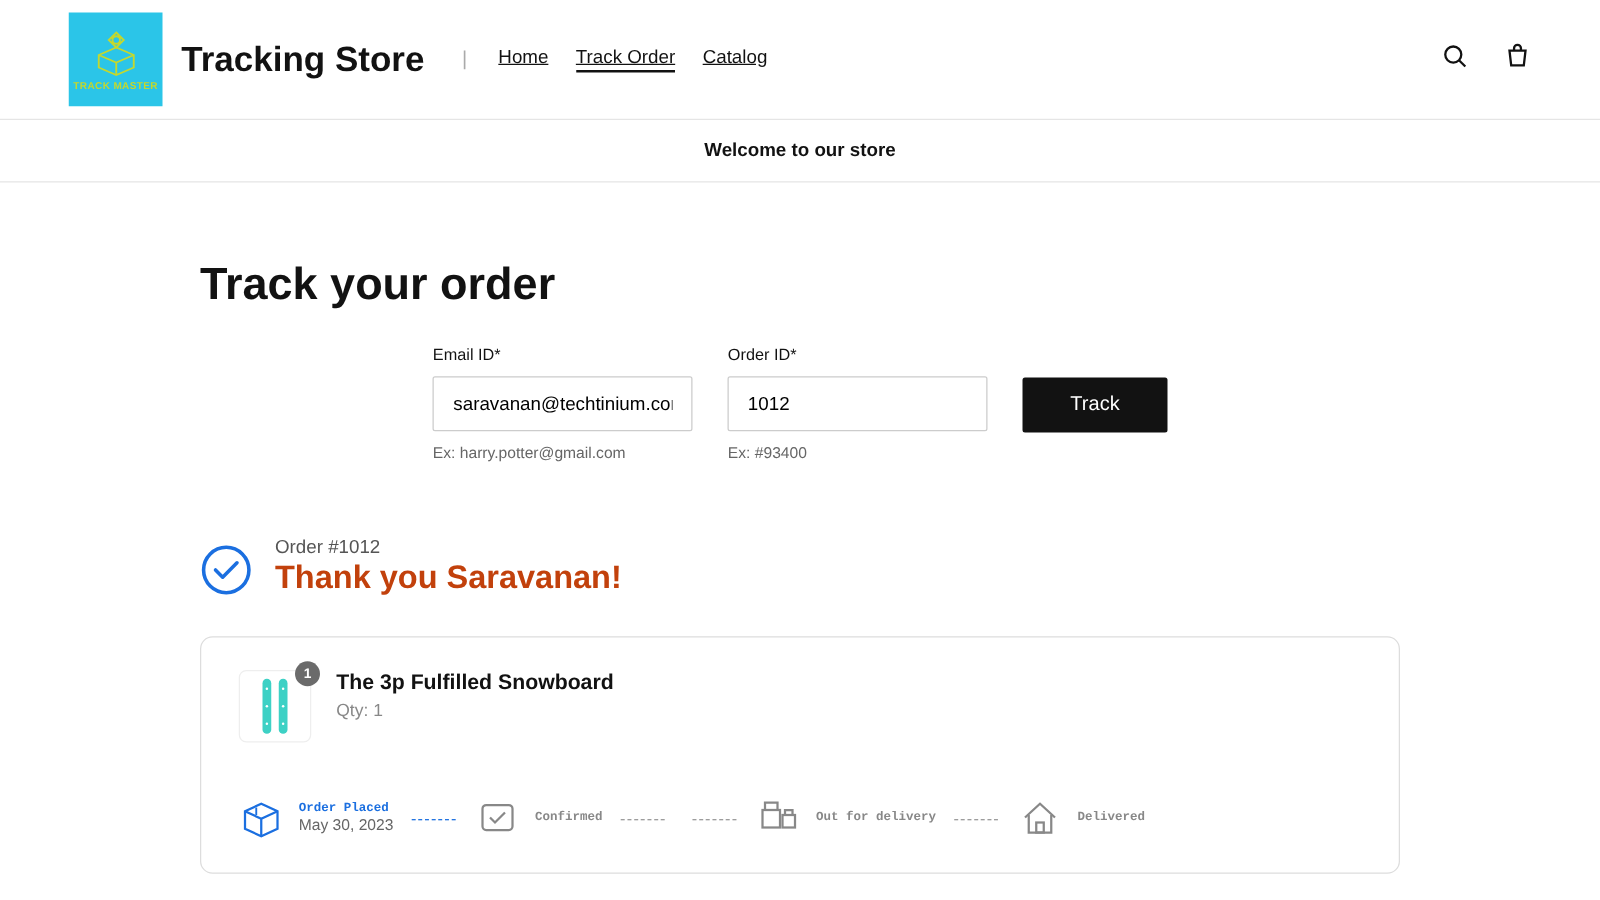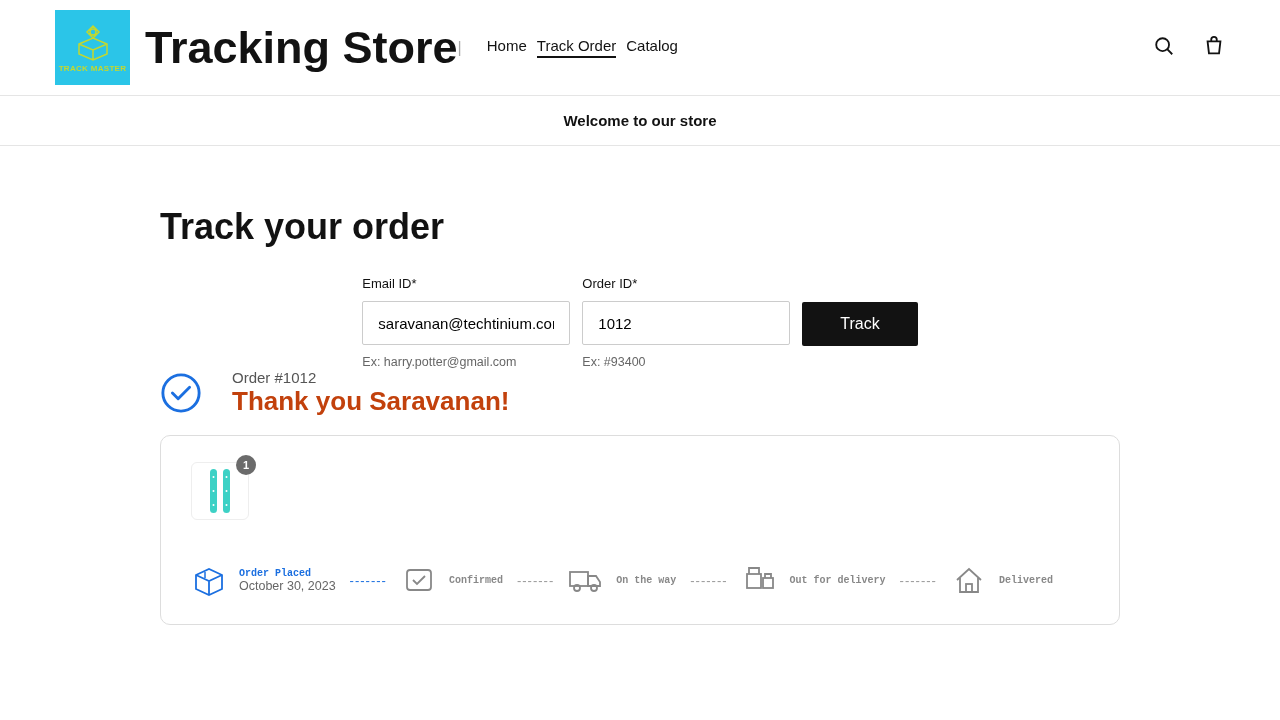--- a/index.html
+++ b/index.html
@@ -2,43 +2,43 @@
 <html><head>
 <meta charset="utf-8">
 <style>
 * { margin: 0; padding: 0; box-sizing: border-box; }
 body { font-family: -apple-system, BlinkMacSystemFont, 'Segoe UI', Arial, sans-serif; color: #121212; background: #fff; }
 
 .header { display: flex; align-items: center; padding: 10px 55px; border-bottom: 1px solid #e5e5e5; }
 .logo { width: 75px; height: 75px; background: #2bc5e8; display: flex; flex-direction: column; align-items: center; justify-content: center; margin-right: 15px; }
 .logo svg { width: 40px; height: 40px; }
 .logo-text { font-size: 8px; color: #c3d82e; font-weight: bold; margin-top: 2px; letter-spacing: 0.3px; }
-.store-name { font-size: 45px; font-weight: 700; }
+.store-name { font-size: 28px; font-weight: 700; margin-right: 30px; }
 .divider-pipe { color: #aaa; margin-right: 25px; }
-.nav { display: flex; gap: 10px; }
+.nav { display: flex; gap: 22px; text-decoration: underline; }
 .nav a { text-decoration: none; color: #121212; font-size: 15px; padding-bottom: 2px; }
 .nav a.active { border-bottom: 2px solid #121212; font-weight: 500; }
 .header-icons { margin-left: auto; display: flex; gap: 28px; align-items: center; }
 .icon-btn { cursor: pointer; }
 
 .banner { text-align: center; padding: 16px 0; border-bottom: 1px solid #e5e5e5; font-size: 15px; font-weight: 700; }
 
 .main { max-width: 1000px; margin: 0 auto; padding: 60px 20px 20px; }
 .title { text-align: left; font-size: 36px; font-weight: 700; margin-bottom: 28px; }
 .subtitle { text-align: center; font-size: 15px; color: #333; margin-bottom: 36px; }
 
-.form-row { display: flex; justify-content: center; gap: 12px; }
+.form-row { display: flex; justify-content: center; gap: 28px; margin-bottom: 60px; }
 .form-group { display: flex; flex-direction: column; }
 .form-label { font-size: 13px; margin-bottom: 10px; }
 .form-input { width: 208px; height: 44px; border: 1px solid #ccc; padding: 0 15px; font-size: 15px; border-radius: 2px; }
 .form-hint { font-size: 12.5px; color: #666; margin-top: 10px; }
 .track-btn { height: 44px; padding: 0 38px; background: #121212; color: #fff; border: none; font-size: 16px; cursor: pointer; margin-top: 26px; border-radius: 2px; }
 
 .result { padding-left: 0; }
-.result-header { display: flex; align-items: center; gap: 30px; margin-bottom: 18px; }
+.result-header { display: flex; align-items: flex-end; gap: 18px; margin-bottom: 32px; }
 .check-circle { width: 42px; height: 42px; }
 .result-header-text { display: flex; flex-direction: column; }
 .order-id-line { font-size: 15px; color: #555; }
 .thank-you { font-size: 26px; font-weight: 700; color: #c2410c; }
 
 .order-card { border: 1px solid #ddd; border-radius: 10px; padding: 26px 30px; }
 .product-row { display: flex; gap: 20px; align-items: flex-start; margin-bottom: 42px; }
 .product-thumb { position: relative; width: 58px; height: 58px; border: 1px solid #eee; border-radius: 6px; background: #fff; display: flex; align-items: center; justify-content: center; }
 .thumb-svg { width: 36px; height: 48px; }
 .qty-badge { position: absolute; top: -8px; right: -8px; width: 20px; height: 20px; border-radius: 50%; background: #6b6b6b; color: #fff; font-size: 11px; display: flex; align-items: center; justify-content: center; font-weight: 600; }
@@ -129,64 +129,55 @@
             <rect x="21" y="2" width="7" height="44" rx="3.5" fill="#3dd1c5"></rect>
             <circle cx="11.5" cy="10" r="1" fill="#fff"></circle>
               <circle cx="11.5" cy="24" r="1" fill="#fff"></circle>
               <circle cx="11.5" cy="38" r="1" fill="#fff"></circle>
             <circle cx="24.5" cy="10" r="1" fill="#fff"></circle>
               <circle cx="24.5" cy="24" r="1" fill="#fff"></circle>
               <circle cx="24.5" cy="38" r="1" fill="#fff"></circle>
           </svg>
           <div class="qty-badge">1</div>
         </div>
+        <div>
+          <div class="product-name">The 3p Fulfilled Snowboard</div>
+          <div class="product-qty">Qty: 1</div>
+        </div>
       </div>
 
       <div class="progress-row">
         <div class="step active">
           <span class="step-icon">
             <svg width="34" height="34" viewBox="0 0 34 34" fill="none" stroke="#1b6fe0" stroke-width="1.8">
                 <path d="M4 12 L17 6 L30 12 L30 26 L17 32 L4 26 Z"></path>
                 <path d="M4 12 L17 18 L30 12 M17 18 L17 32"></path>
                 <path d="M13 9 L13 15" stroke-width="1.5"></path>
               </svg>
           </span>
           <div class="step-text">
             <span class="step-label">Order Placed</span>
-            <span class="step-date">October 30, 2023</span>
+            <span class="step-date">May 30, 2023</span>
           </div>
         </div>
         <span class="connector active">-------</span>
 
         <div class="step">
           <span class="step-icon">
             <svg width="32" height="32" viewBox="0 0 32 32" fill="none" stroke="#888" stroke-width="1.8">
                 <rect x="4" y="6" width="24" height="20" rx="3"></rect>
                 <path d="M10 16 L14 20 L22 12"></path>
               </svg>
           </span>
           <div class="step-text">
             <span class="step-label">Confirmed</span>
           </div>
         </div>
         <span class="connector">-------</span>
 
-        <div class="step">
-          <span class="step-icon">
-            <svg width="36" height="32" viewBox="0 0 36 32" fill="none" stroke="#888" stroke-width="1.8">
-                <rect x="2" y="8" width="18" height="14"></rect>
-                <path d="M20 12 L28 12 L32 18 L32 22 L20 22 Z"></path>
-                <circle cx="9" cy="24" r="3"></circle>
-                <circle cx="26" cy="24" r="3"></circle>
-              </svg>
-          </span>
-          <div class="step-text">
-            <span class="step-label">On the way</span>
-          </div>
-        </div>
         <span class="connector">-------</span>
 
         <div class="step">
           <span class="step-icon">
             <svg width="34" height="32" viewBox="0 0 34 32" fill="none" stroke="#888" stroke-width="1.8">
                 <rect x="4" y="10" width="14" height="14"></rect>
                 <path d="M6 10 L6 4 L16 4 L16 10"></path>
                 <rect x="20" y="14" width="10" height="10"></rect>
                 <path d="M22 14 L22 10 L28 10 L28 14"></path>
               </svg>

